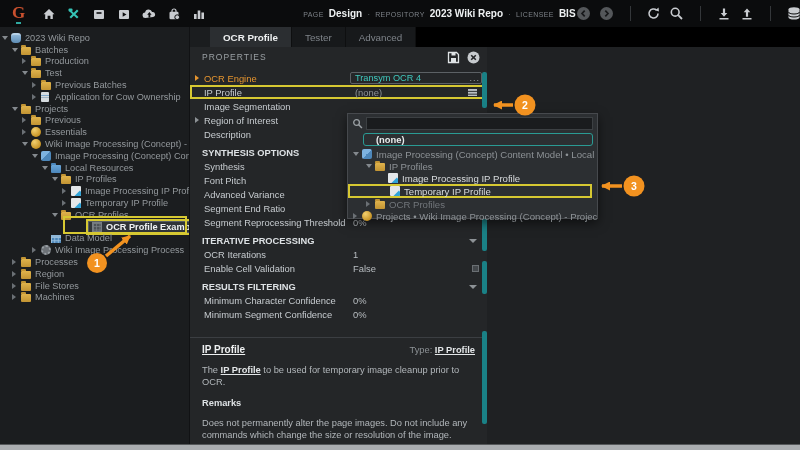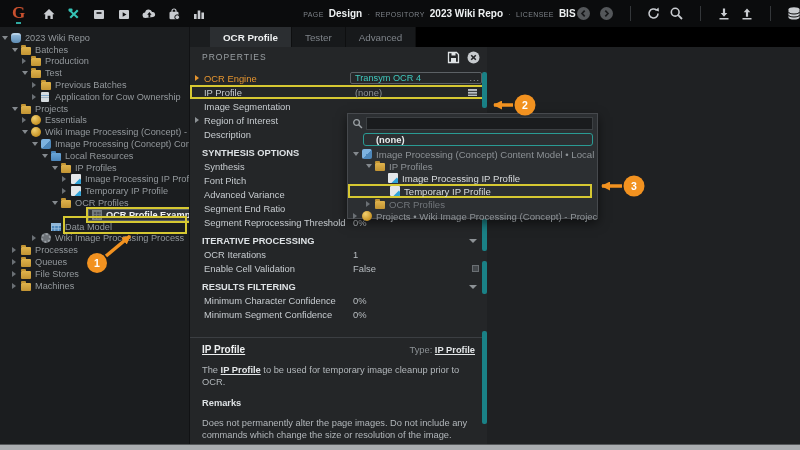--- a/index.html
+++ b/index.html
@@ -296,20 +296,28 @@
             <i></i>
           </span>
           <span class="ticon i-folder"></span>
           <span class="tlabel">Projects</span>
         </div>
         <div class="trow">
           <span style="width: 22px; flex: 0 0 auto;"></span>
           <span class="exp closed">
             <i></i>
           </span>
+          <span class="ticon i-folder"></span>
+          <span class="tlabel">Previous</span>
+        </div>
+        <div class="trow">
+          <span style="width: 22px; flex: 0 0 auto;"></span>
+          <span class="exp closed">
+            <i></i>
+          </span>
           <span class="ticon i-sphere"></span>
           <span class="tlabel">Essentials</span>
         </div>
         <div class="trow">
           <span style="width: 22px; flex: 0 0 auto;"></span>
           <span class="exp open">
             <i></i>
           </span>
           <span class="ticon i-sphere"></span>
           <span class="tlabel">Wiki Image Processing (Concept) - Project</span>
@@ -391,21 +399,21 @@
           </span>
           <span class="ticon i-folder"></span>
           <span class="tlabel">Processes</span>
         </div>
         <div class="trow">
           <span style="width: 12px; flex: 0 0 auto;"></span>
           <span class="exp closed">
             <i></i>
           </span>
           <span class="ticon i-folder"></span>
-          <span class="tlabel">Queues</span>
+          <span class="tlabel">Region</span>
         </div>
         <div class="trow">
           <span style="width: 12px; flex: 0 0 auto;"></span>
           <span class="exp closed">
             <i></i>
           </span>
           <span class="ticon i-folder"></span>
           <span class="tlabel">File Stores</span>
         </div>
         <div class="trow">

